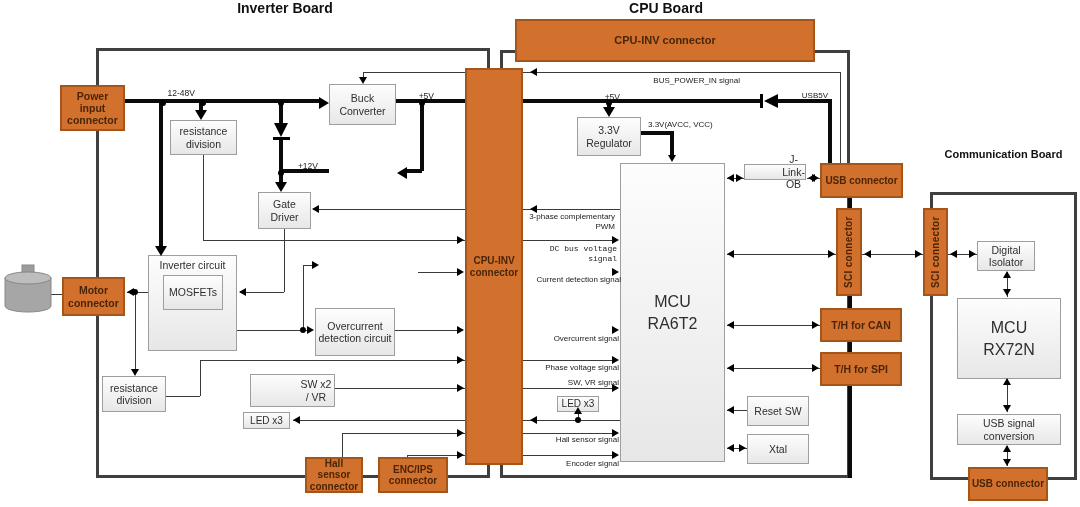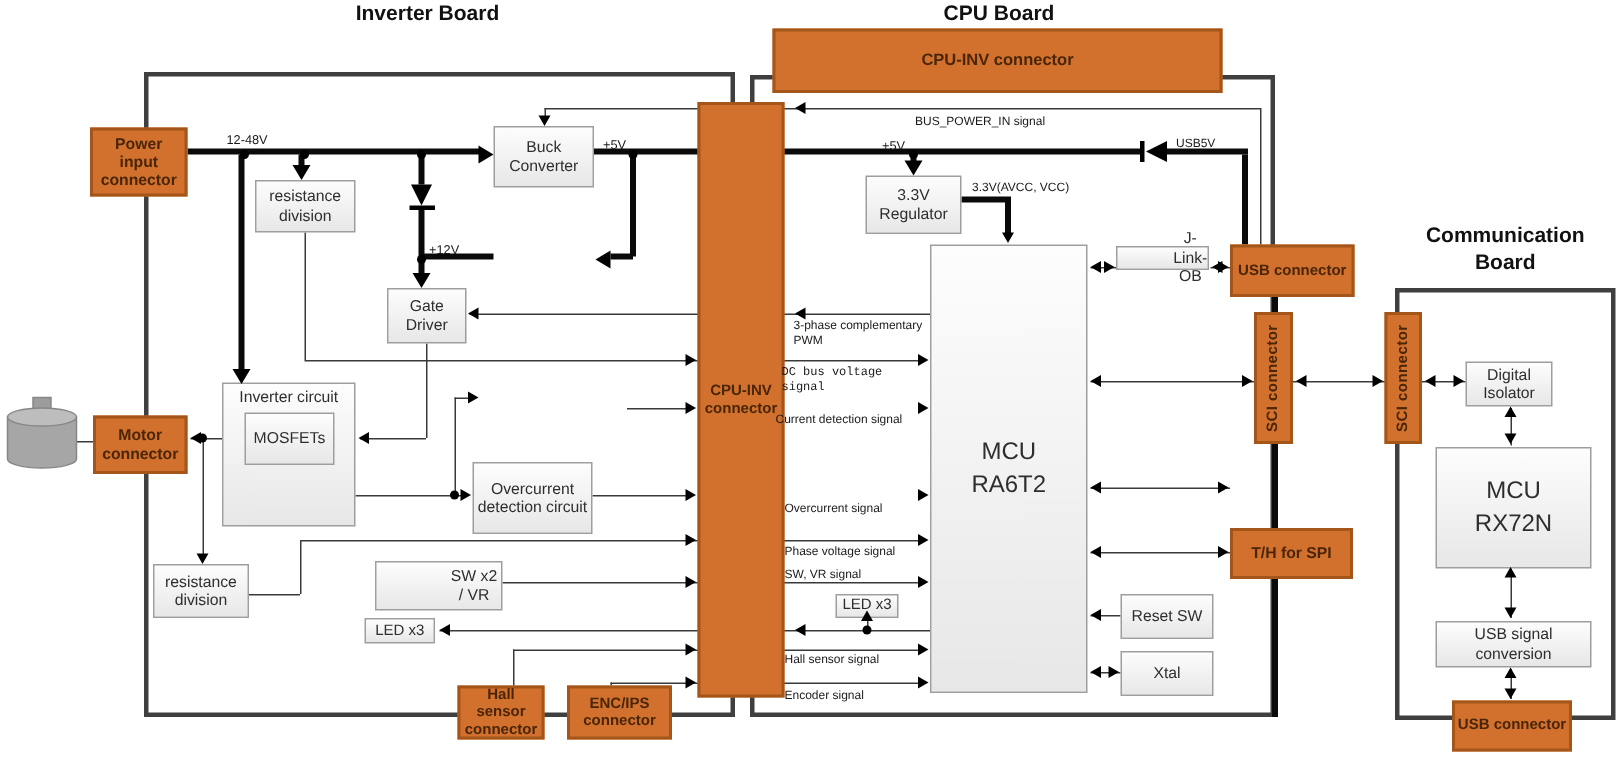--- a/index.html
+++ b/index.html
@@ -10,36 +10,36 @@
   .board{position:absolute;border:3px solid var(--board-border,#3f3f3f);z-index:0;box-sizing:border-box;}
   .wb{position:absolute;background:linear-gradient(180deg,#fdfdfd,#e7e7e7);
       border:1px solid var(--block-border,#9e9e9e);color:#2e2e2e;font-size:10.5px;
       display:flex;align-items:center;justify-content:center;flex-direction:column;
       text-align:center;line-height:1.18;z-index:2;box-sizing:border-box;padding:1px;}
   .ob{position:absolute;background:var(--conn-fill,#d2712d);
       border:2px solid var(--conn-border,#a4561a);color:var(--conn-text,#4a2508);
       font-weight:bold;font-size:10.5px;display:flex;align-items:center;justify-content:center;
       text-align:center;line-height:1.15;z-index:3;box-sizing:border-box;padding:1px;}
   .vert{writing-mode:vertical-rl;transform:rotate(180deg);font-size:10px;letter-spacing:.3px;}
-  .slabel{position:absolute;font-size:8px;color:#1a1a1a;text-align:left;z-index:4;line-height:1.2;}
+  .slabel{position:absolute;font-size:8px;color:#1a1a1a;text-align:right;z-index:4;line-height:1.2;}
   .mcu-big{font-size:16px;color:#2e2e2e;line-height:1.35;}
   #lines div{position:absolute;}
 </style>
 </head>
 <body>
 
 <div id="stage" style="--conn-fill: #d2712d; --conn-border: #a4561a; --conn-text: #4a2508; --board-border: #3f3f3f; --block-border: #9e9e9e;">
 
   <div class="board" style="left:96px;top:48px;width:394px;height:430px;"></div>
   <div class="board" style="left:500px;top:50px;width:350px;height:428px;"></div>
   <div class="board" style="left:930px;top:192px;width:147px;height:288px;"></div>
 
   <div class="btitle" style="left:581px;top:0;width:170px;">CPU Board</div>
   <div class="btitle" style="left:200px;top:0;width:170px;">Inverter Board</div>
-  <div class="btitle" style="left:930px;top:148px;width:147px;font-size:14px;">Communication Board</div>
+  <div class="btitle" style="left:930px;top:148px;width:147px;font-size:11px;">Communication Board</div>
 
   <div style="position:absolute;left:2px;top:264px;z-index:2;">
     <svg width="52" height="52" viewBox="0 0 52 52">
       <rect x="20" y="1" width="12" height="10" fill="#9c9c9c" stroke="#878787"></rect>
       <path d="M3 14 h46 v28 a23 6 0 0 1 -46 0 z" fill="#a6a6a6" stroke="#878787"></path>
       <ellipse cx="26" cy="14" rx="23" ry="6" fill="#bdbdbd" stroke="#878787"></ellipse>
     </svg>
   </div>
 
   <div class="wb" style="left:170px;top:120px;width:67px;height:35px;">
@@ -117,20 +117,23 @@
       <span>Hall sensor connector</span>
     </div>
   <div class="ob" style="left:378px;top:457px;width:70px;height:36px;font-size:10px;">
       <span>ENC/IPS connector</span>
     </div>
   <div class="ob" style="left:820px;top:163px;width:83px;height:35px;font-size:10px;">
       <span>USB connector</span>
     </div>
   <div class="ob vert" style="left:836px;top:208px;width:26px;height:88px;">
       <span>SCI connector</span>
+    </div>
+  <div class="ob" style="left:820px;top:308px;width:82px;height:34px;">
+      <span>T/H for CAN</span>
     </div>
   <div class="ob" style="left:820px;top:352px;width:82px;height:34px;">
       <span>T/H for SPI</span>
     </div>
   <div class="ob vert" style="left:923px;top:208px;width:25px;height:88px;">
       <span>SCI connector</span>
     </div>
   <div class="ob" style="left:968px;top:467px;width:80px;height:34px;font-size:10px;">
       <span>USB connector</span>
     </div>

